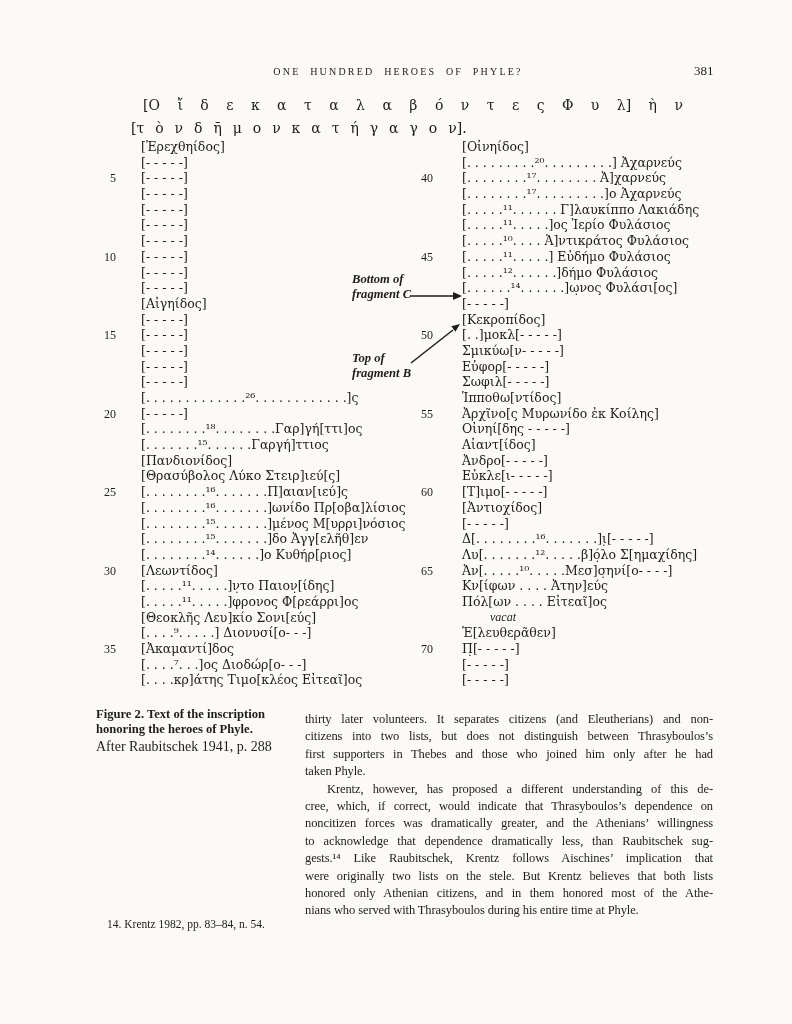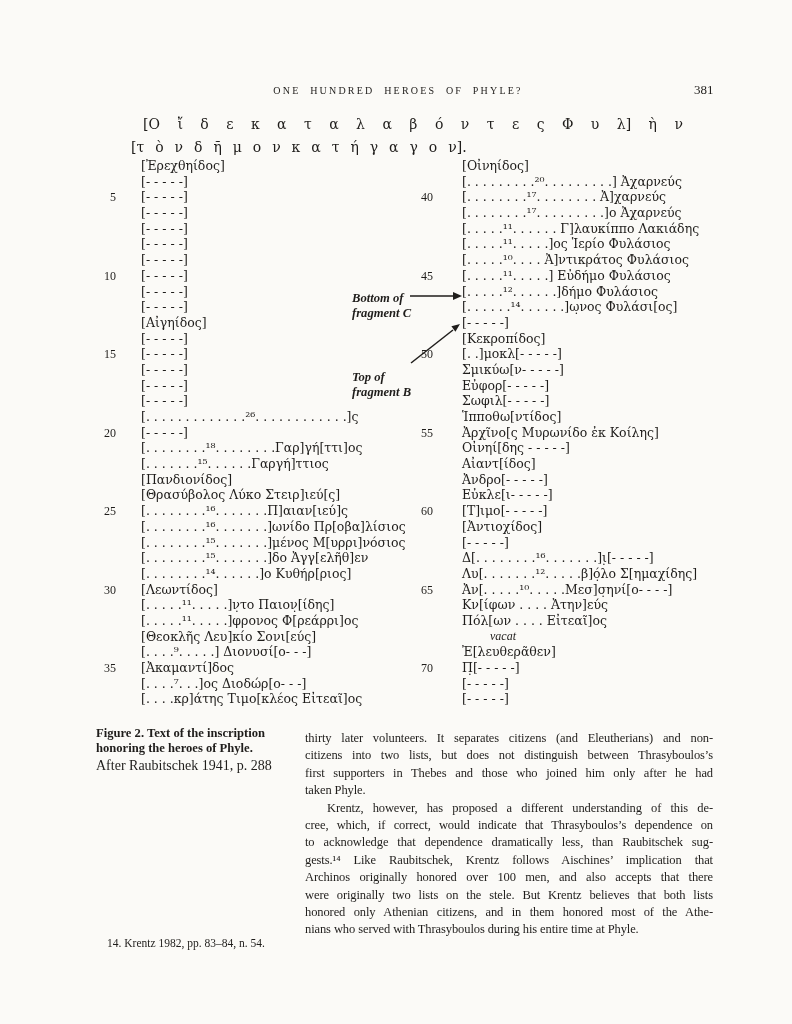--- a/index.html
+++ b/index.html
@@ -2,21 +2,21 @@
 <html><head>
 <meta charset="utf-8">
 <style>
   html,body{margin:0;padding:0;}
   body{
     width:792px;height:1024px;position:relative;
     background:#fbfaf7;color:#1f1d1b;
     font-family:"Liberation Serif",serif;
     overflow:hidden;
   }
-  .abs{position:absolute;margin-top:19px;}
+  .abs{position:absolute;}
   
   .running-head{
     left:113px;top:66px;width:570px;text-align:center;
     font-size:10px;letter-spacing:2.2px;word-spacing:5px;
     font-family:"Liberation Serif",serif;
   }
   .folio{left:694px;top:63px;font-size:13px;}
   
   .greek{font-family:"DejaVu Serif",serif;}
   .ins-h1{left:143px;top:97px;font-size:14px;word-spacing:13px;white-space:pre;}
@@ -378,22 +378,22 @@
 <div class="abs bodytext">
   <div class="para1">
       <div class="bline">thirty later volunteers. It separates citizens (and Eleutherians) and non-</div>
       <div class="bline">citizens into two lists, but does not distinguish between Thrasyboulos’s</div>
       <div class="bline">first supporters in Thebes and those who joined him only after he had</div>
       <div class="bline bline-last">taken Phyle.</div>
     </div>
   <div class="para2">
       <div class="bline">Krentz, however, has proposed a different understanding of this de-</div>
       <div class="bline">cree, which, if correct, would indicate that Thrasyboulos’s dependence on</div>
+      <div class="bline">noncitizen forces was dramatically greater, and the Athenians’ willingness</div>
       <div class="bline">to acknowledge that dependence dramatically less, than Raubitschek sug-</div>
       <div class="bline">gests.¹⁴ Like Raubitschek, Krentz follows Aischines’ implication that</div>
-      <div class="bline">Archinos originally honored over 100 men, and also accepts that there</div>
       <div class="bline">were originally two lists on the stele. But Krentz believes that both lists</div>
       <div class="bline">honored only Athenian citizens, and in them honored most of the Athe-</div>
       <div class="bline bline-last">nians who served with Thrasyboulos during his entire time at Phyle.</div>
     </div>
 </div>
 
 <div class="abs footnote">14. Krentz 1982, pp. 83–84, n. 54.</div>
 
 </body></html>

